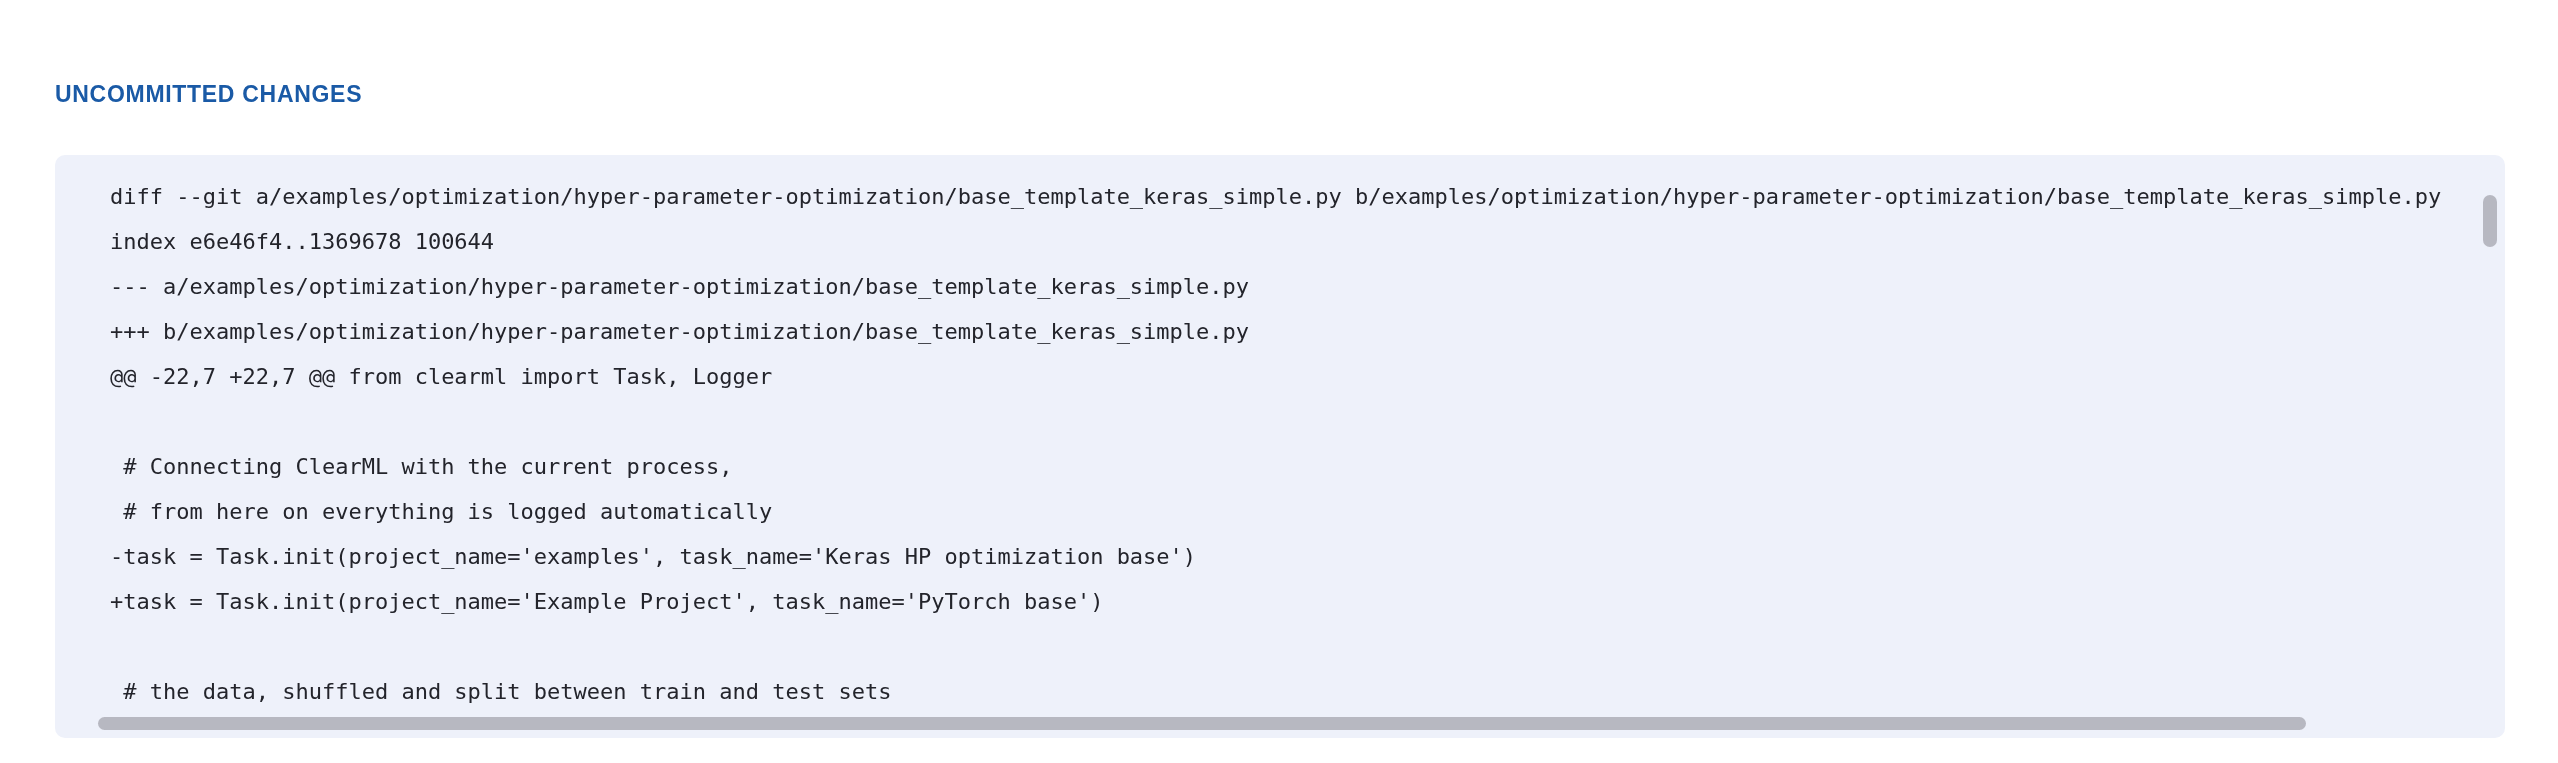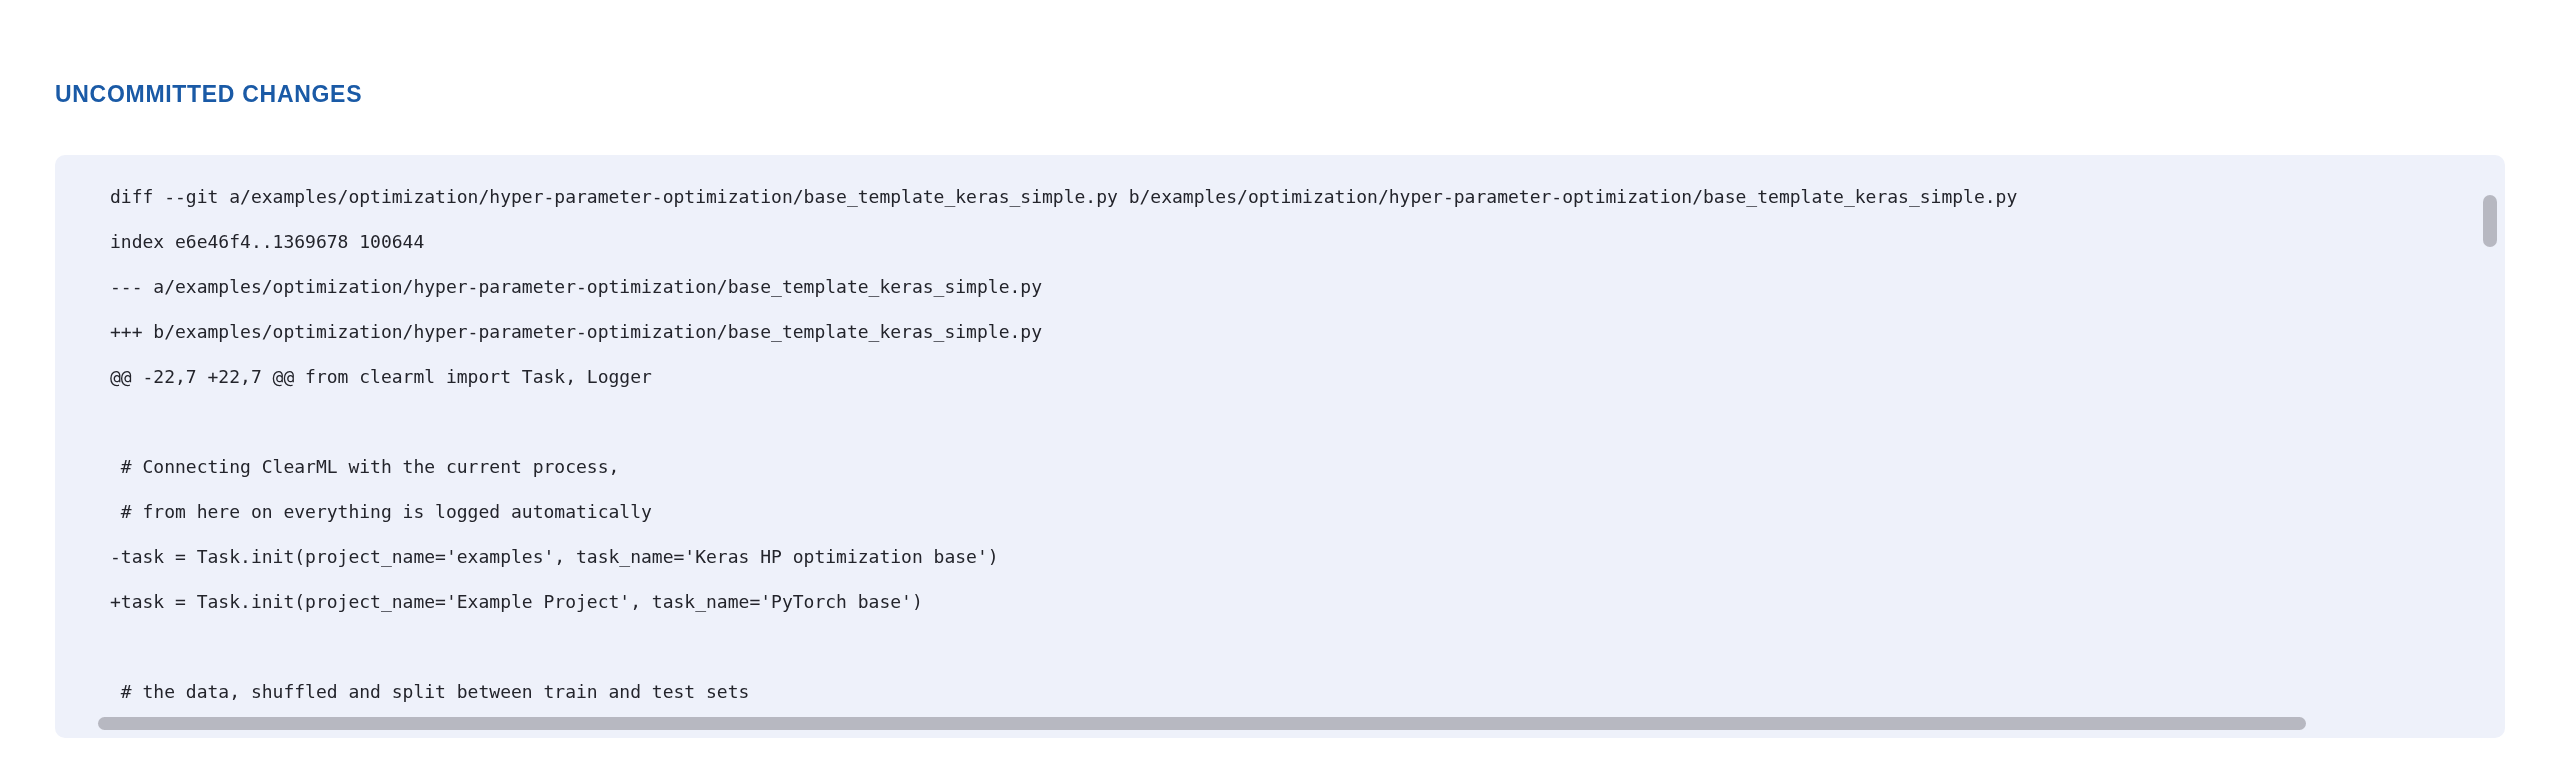--- a/index.html
+++ b/index.html
@@ -58,21 +58,21 @@
     overflow: hidden;
   }
 
   .diff-code {
     position: absolute;
     left: 55px;
     top: 19px;
     margin: 0;
     padding: 0;
     font-family: "DejaVu Sans Mono", "Liberation Mono", monospace;
-    font-size: 18px;
+    font-size: 22px;
     line-height: 45px;
     color: #23242b;
     white-space: pre;
     letter-spacing: 0px;
   }
 
   .diff-line {
     display: block;
     height: 45px;
     white-space: pre;

